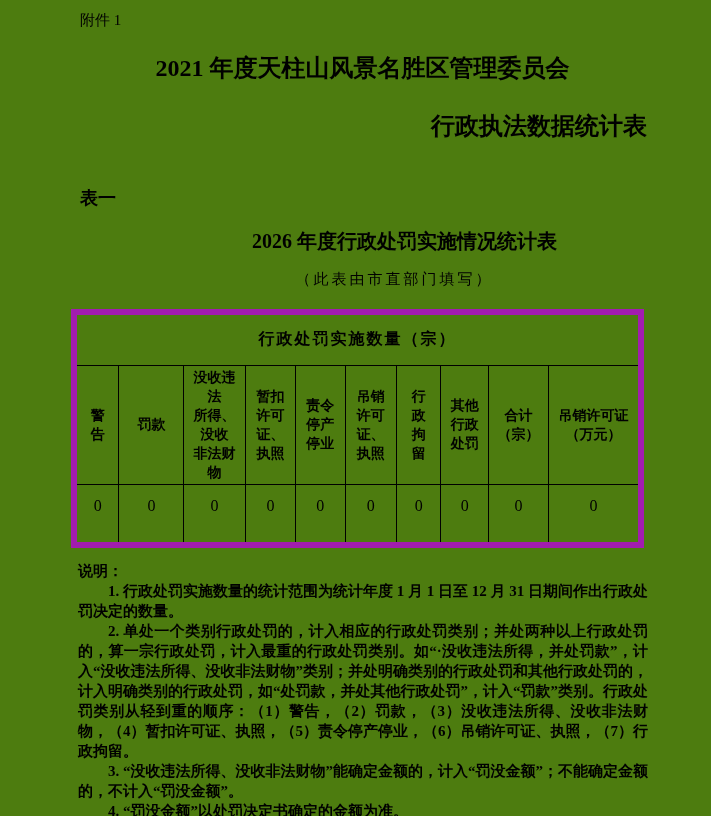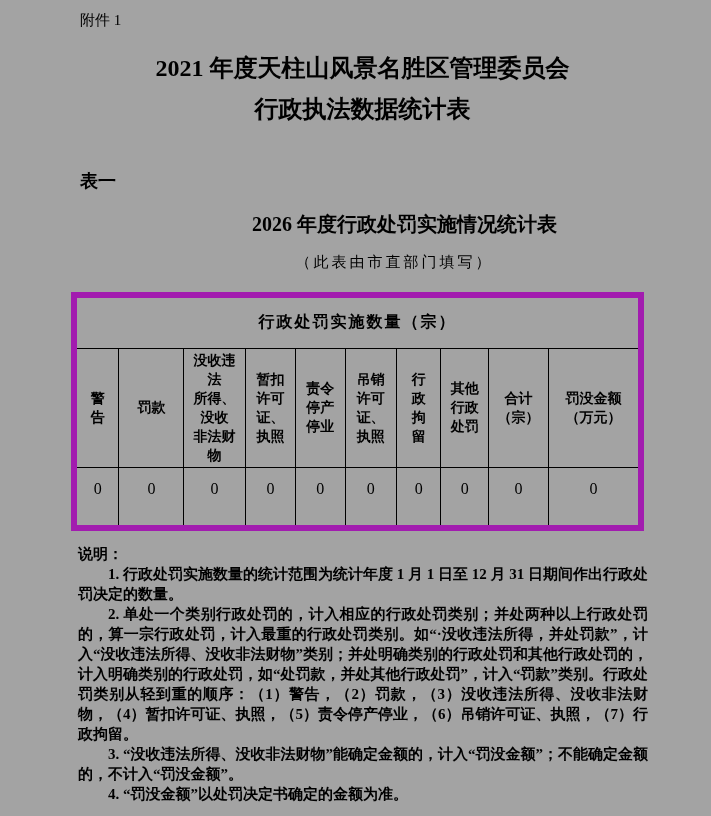--- a/index.html
+++ b/index.html
@@ -1,39 +1,39 @@
 <!DOCTYPE html>
 <html><head>
 <meta charset="utf-8">
 <style>
   * { margin: 0; padding: 0; box-sizing: border-box; }
   html, body { background: #ffffff; }
   .page {
     position: relative;
     width: 711px;
     height: 816px;
-    background: #a3a3a3;
+    background: #4d7c0f;
     color: #000000;
     font-family: "Liberation Serif", "DejaVu Serif", serif;
     padding: 8px 64px 0 78px;
     overflow: hidden;
   }
   .attachment {
     font-size: 15px;
     line-height: 20px;
     margin: 2px 0 0 2px;
   }
   .doc-title {
     font-size: 24px;
     font-weight: bold;
     text-align: center;
     line-height: 28px;
   }
   .doc-title.line1 { margin-top: 24px; }
-  .doc-title.line2 { margin-top: 13px; }
+  .doc-title.line2 { margin-top: 30px; text-align: right; }
   .table-label {
     font-size: 18px;
     font-weight: bold;
     margin: 46px 0 0 2px;
     line-height: 24px;
   }
   .table-title {
     font-size: 20px;
     font-weight: bold;
     text-align: center;
@@ -144,21 +144,21 @@
 执照</th>
         <th class="col-header">行
 政
 拘
 留</th>
         <th class="col-header">其他
 行政
 处罚</th>
         <th class="col-header">合计
 （宗）</th>
-        <th class="col-header">罚没金额
+        <th class="col-header">吊销许可证
 （万元）</th>
       </tr>
     </thead>
     <tbody>
       <tr>
         <td class="cell-value">0</td>
         <td class="cell-value">0</td>
         <td class="cell-value">0</td>
         <td class="cell-value">0</td>
         <td class="cell-value">0</td>

